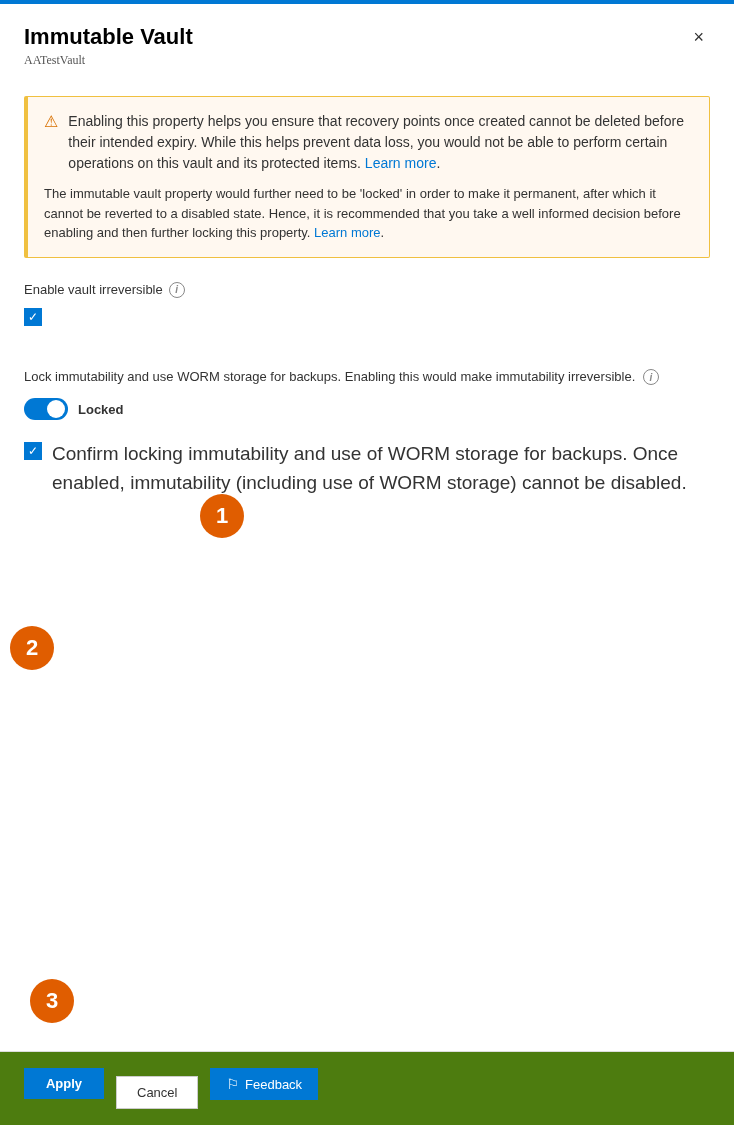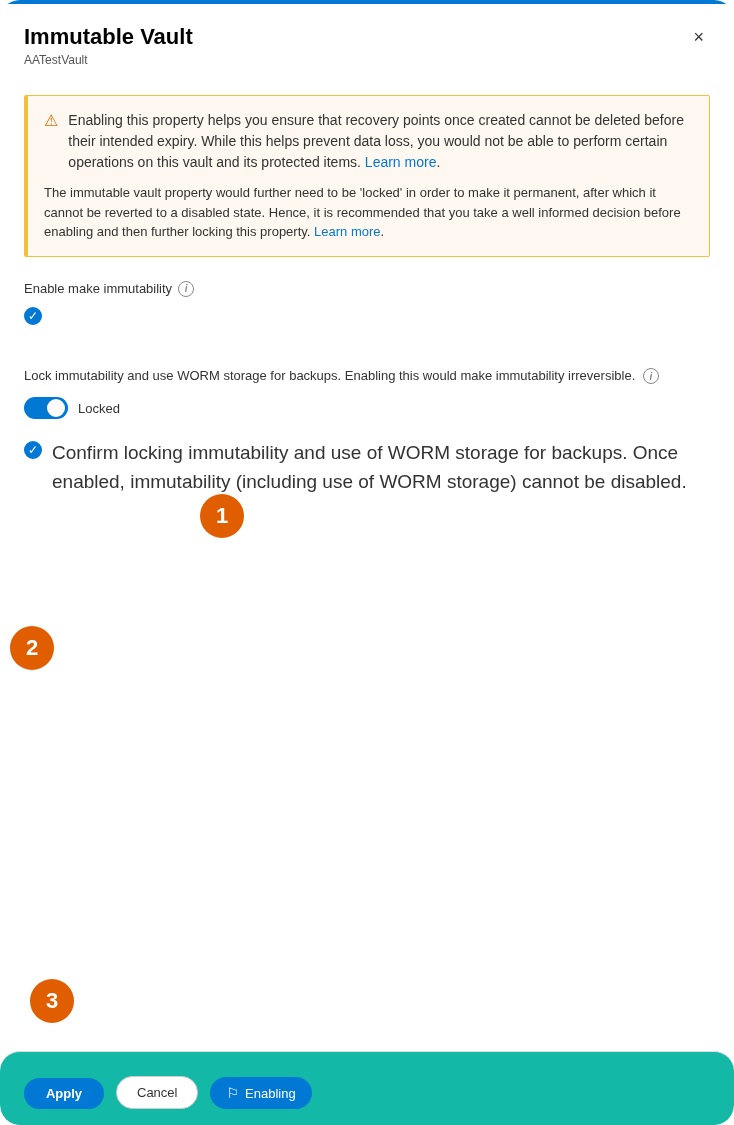--- a/index.html
+++ b/index.html
@@ -1,15 +1,15 @@
 <!DOCTYPE html>
 <html><head>
   <meta charset="utf-8">
   <style>
-    * { box-sizing: border-box; margin: 0; padding: 0; border-radius: 20px; }
+    * { box-sizing: border-box; margin: 0; padding: 0; }
     body {
       font-family: 'Segoe UI', Arial, sans-serif;
       font-size: 13px;
       background: #fff;
       width: 734px;
       height: 1125px;
       overflow: hidden;
       position: relative;
     }
 
@@ -40,20 +40,21 @@
       font-size: 22px;
       font-weight: 600;
       color: #000;
       line-height: 1.2;
     }
 
     .panel-subtitle {
       font-size: 12px;
       color: #555;
       margin-top: 3px;
+      font-family: Liberation Serif, serif;
     }
 
     .close-btn {
       background: none;
       border: none;
       font-size: 18px;
       cursor: pointer;
       color: #333;
       padding: 4px 6px;
       line-height: 1;
@@ -167,20 +168,21 @@
       line-height: 1.5;
       margin-bottom: 12px;
       margin-top: 41px;
     }
 
     .toggle-row {
       display: flex;
       align-items: center;
       gap: 10px;
       margin-bottom: 4px;
+      font-weight: bold;
     }
 
     .toggle-switch {
       width: 44px;
       height: 22px;
       background: #0078d4;
       border-radius: 11px;
       position: relative;
       cursor: pointer;
       flex-shrink: 0;
@@ -245,22 +247,22 @@
       position: absolute;
       left: 30px;
       top: 975px;
     }
 
     .panel-footer {
       border-top: 1px solid #ddd;
       padding: 16px 24px;
       display: flex;
       gap: 12px;
-      align-items: flex-end;
-      background: #14b8a6;
+      align-items: flex-start;
+      background: #4d7c0f;
     }
 
     .btn-apply {
       background: #0078d4;
       color: #fff;
       border: none;
       padding: 8px 20px;
       font-size: 13px;
       cursor: pointer;
       font-weight: 600;
@@ -315,21 +317,21 @@
     <div class="warning-box">
       <div class="warning-row">
         <span class="warning-icon">⚠</span>
         <span class="warning-text">Enabling this property helps you ensure that recovery points once created cannot be deleted before their intended expiry. While this helps prevent data loss, you would not be able to perform certain operations on this vault and its protected items. <a href="#" style="color:#0078d4;text-decoration:none;">Learn more</a>.</span>
       </div>
       <div class="warning-second-para">The immutable vault property would further need to be 'locked' in order to make it permanent, after which it cannot be reverted to a disabled state. Hence, it is recommended that you take a well informed decision before enabling and then further locking this property. <a href="#" style="color:#0078d4;text-decoration:none;">Learn more</a>.</div>
     </div>
 
     <div class="section">
       <div class="section-label">
-        <span>Enable make immutability</span>
+        <span>Enable vault irreversible</span>
         <span class="info-icon">i</span>
       </div>
       <div class="checkbox-wrapper">
         <div class="checkbox-custom">
           <span class="checkmark">✓</span>
         </div>
       </div>
     </div>
 
     <div class="section">
@@ -362,17 +364,17 @@
   </div>
   <div class="annotation-circle annotation-3">
     <span>3</span>
   </div>
 
   <div class="panel-footer">
     <button class="btn-apply">Apply</button>
     <button class="btn-cancel">Cancel</button>
     <button class="btn-feedback">
       <span class="feedback-icon">⚐</span>
-      <span>Enabling</span>
+      <span>Feedback</span>
     </button>
   </div>
 
 </div>
 
 </body></html>

